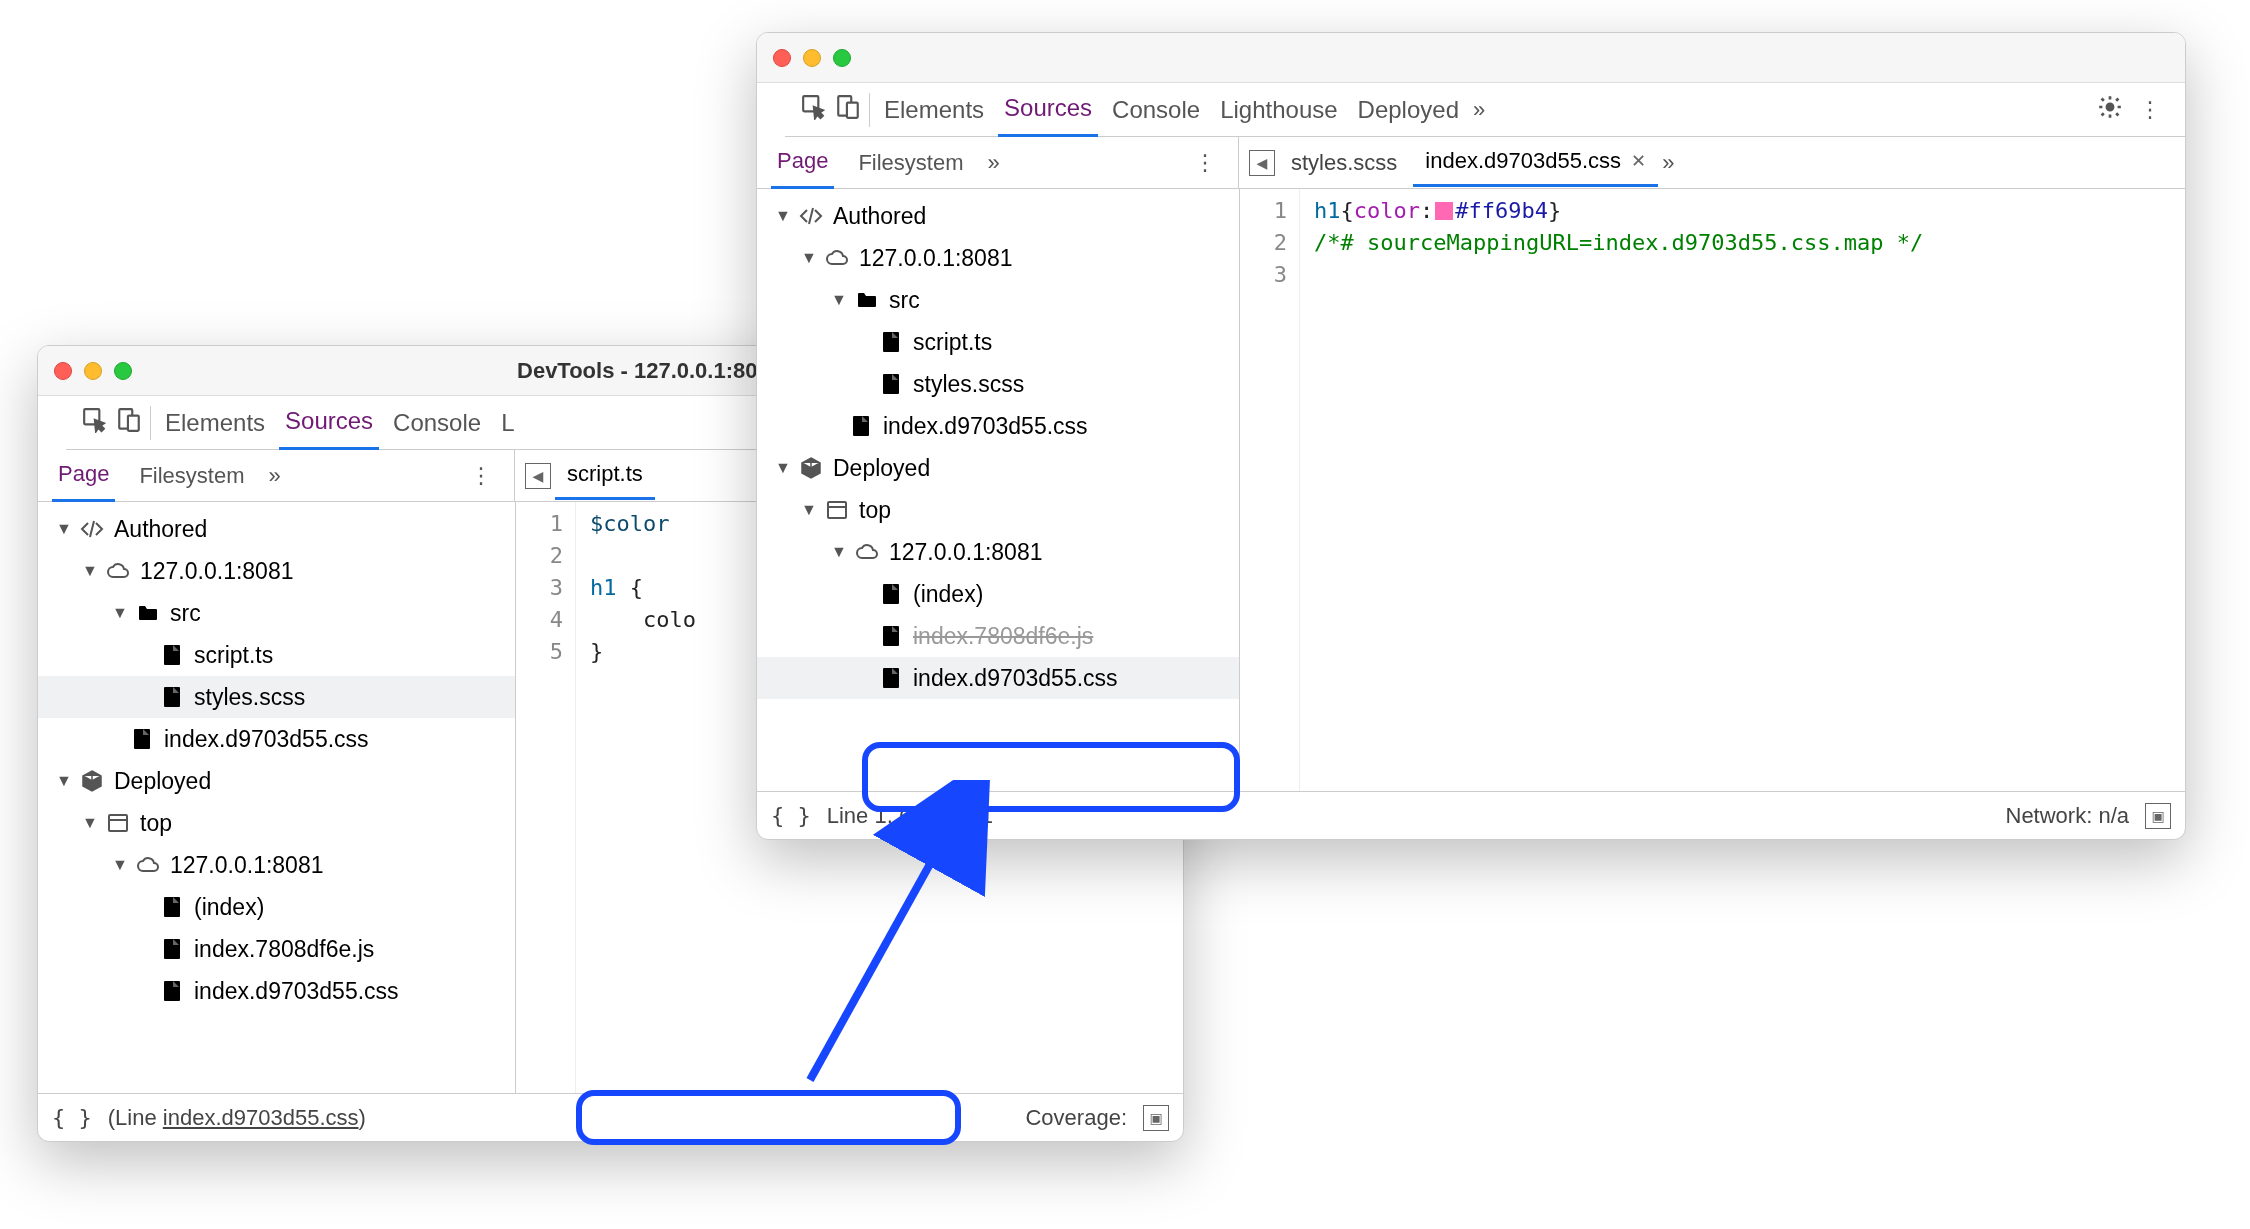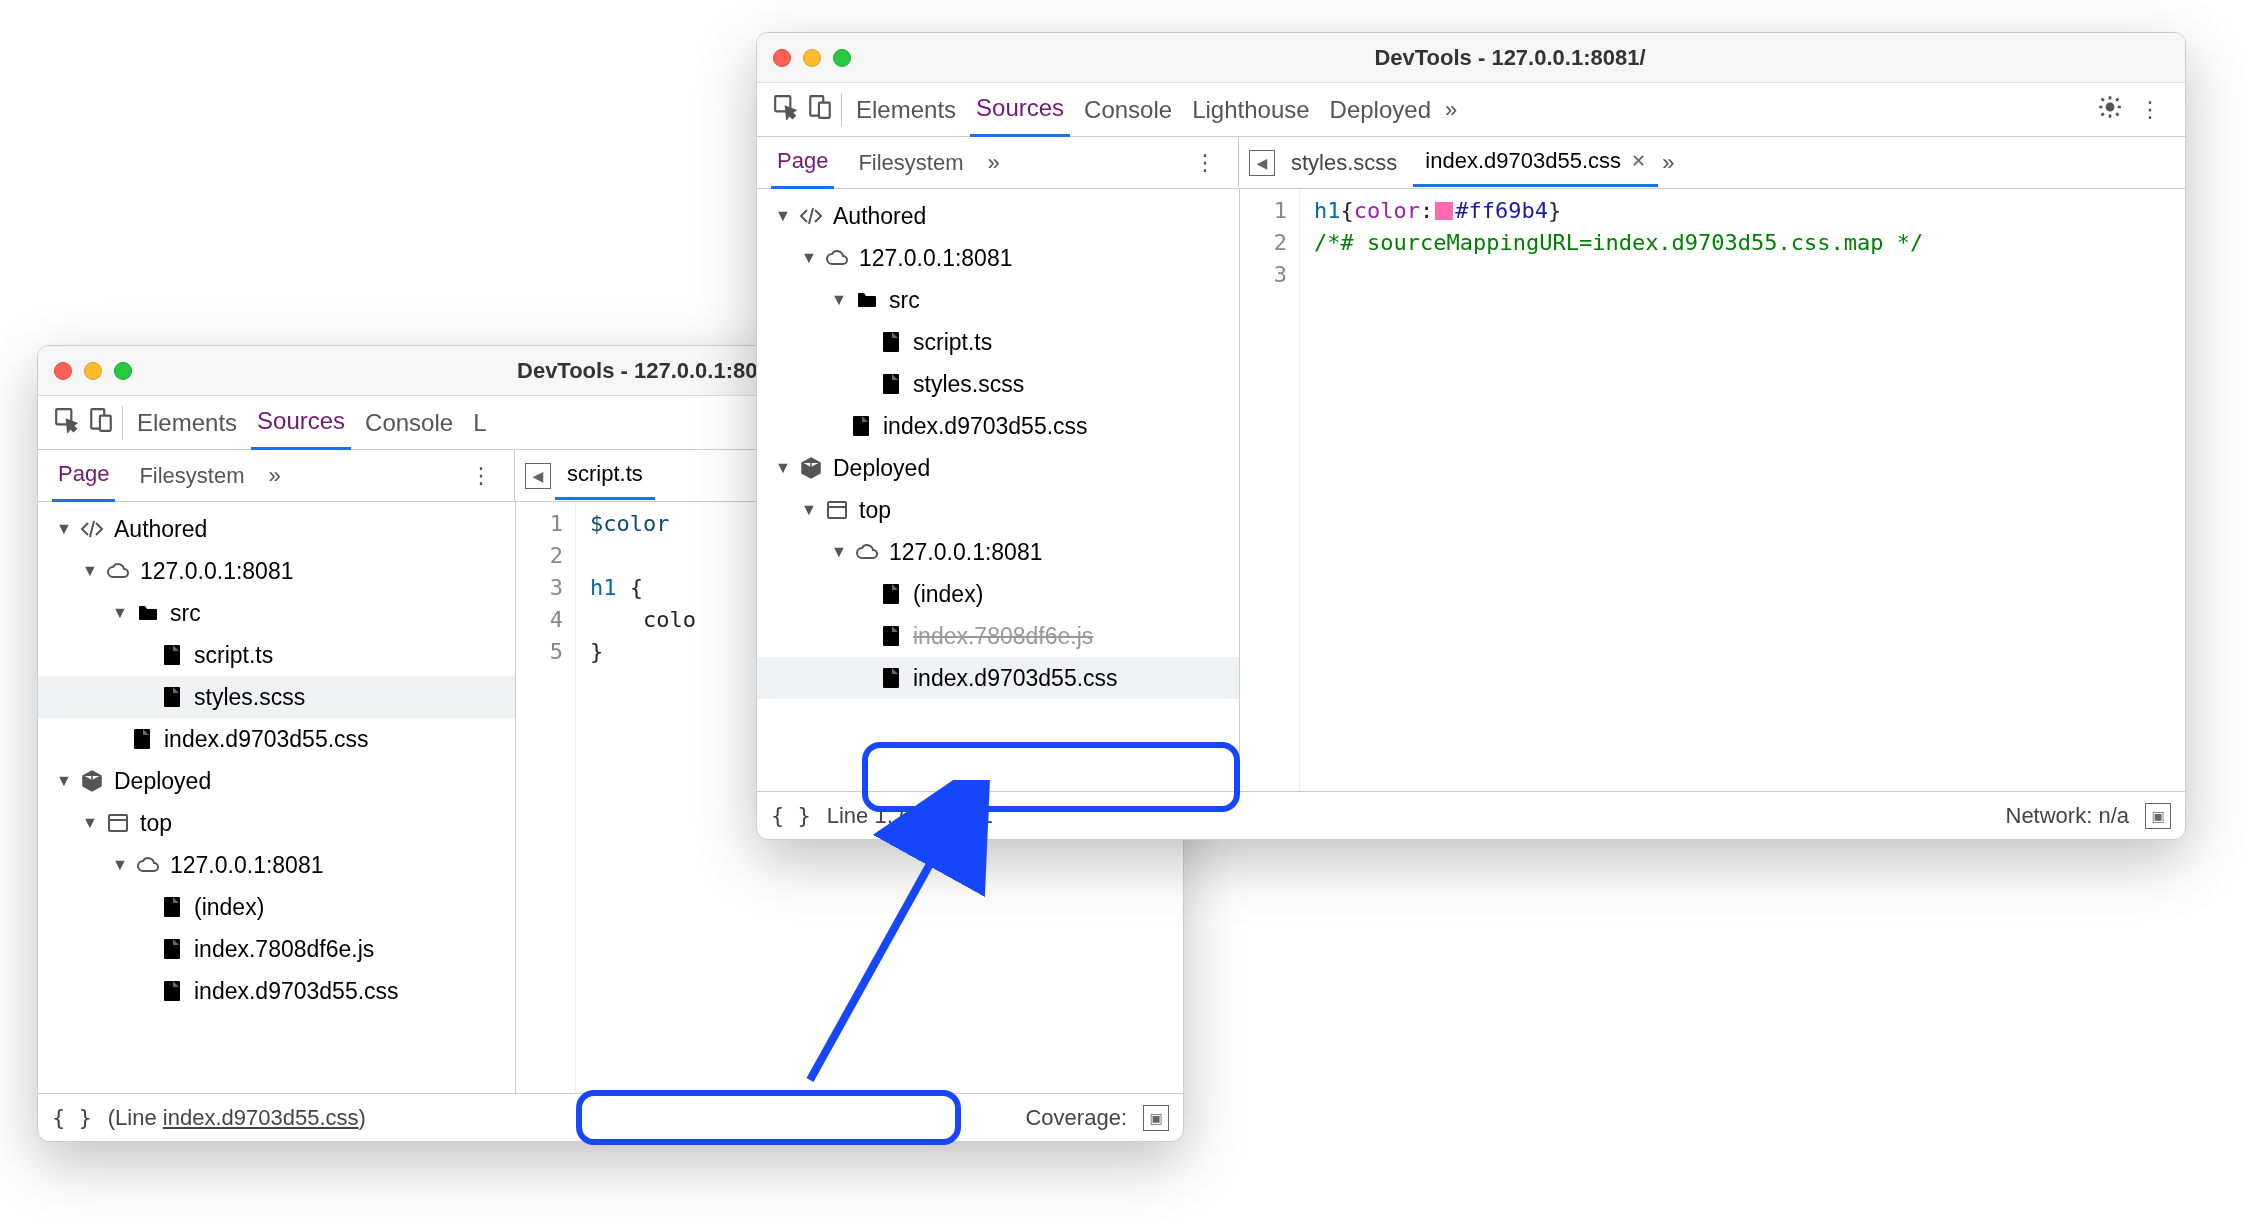--- a/index.html
+++ b/index.html
@@ -45,20 +45,21 @@
   .toolbar {
     height: 54px;
     display: flex;
     align-items: center;
     border-bottom: 1px solid #ccc;
     padding: 0 16px;
     gap: 8px;
     flex: none;
     font-size: 24px;
     color: #555;
+    margin-left: 28px;
   }
   .toolbar .sep { width: 1px; height: 34px; background: #ccc; }
   .tab { padding: 12px 6px; cursor: pointer; color: #555; }
   .tab.active { color: #701a75; border-bottom: 3px solid #1a73e8; }
   .spacer { flex: 1; }
   .chev { font-size: 22px; color: #555; user-select: none; }
 
   .subtoolbar {
     height: 52px;
     display: flex;
@@ -359,21 +360,20 @@
   </div>
 </div>
 
 <div class="window win2">
   <div class="titlebar">
     <div class="traffic">
       <div class="dot red"></div>
       <div class="dot yellow"></div>
       <div class="dot green"></div>
     </div>
-    <div class="title">DevTools - 127.0.0.1:8081/</div>
   </div>
 
   <div class="toolbar">
     <span><svg class="toolicon">
           <use href="#sym-inspect"></use>
         </svg></span>
     <span><svg class="toolicon">
           <use href="#sym-device"></use>
         </svg></span>
     <div class="sep"></div>

